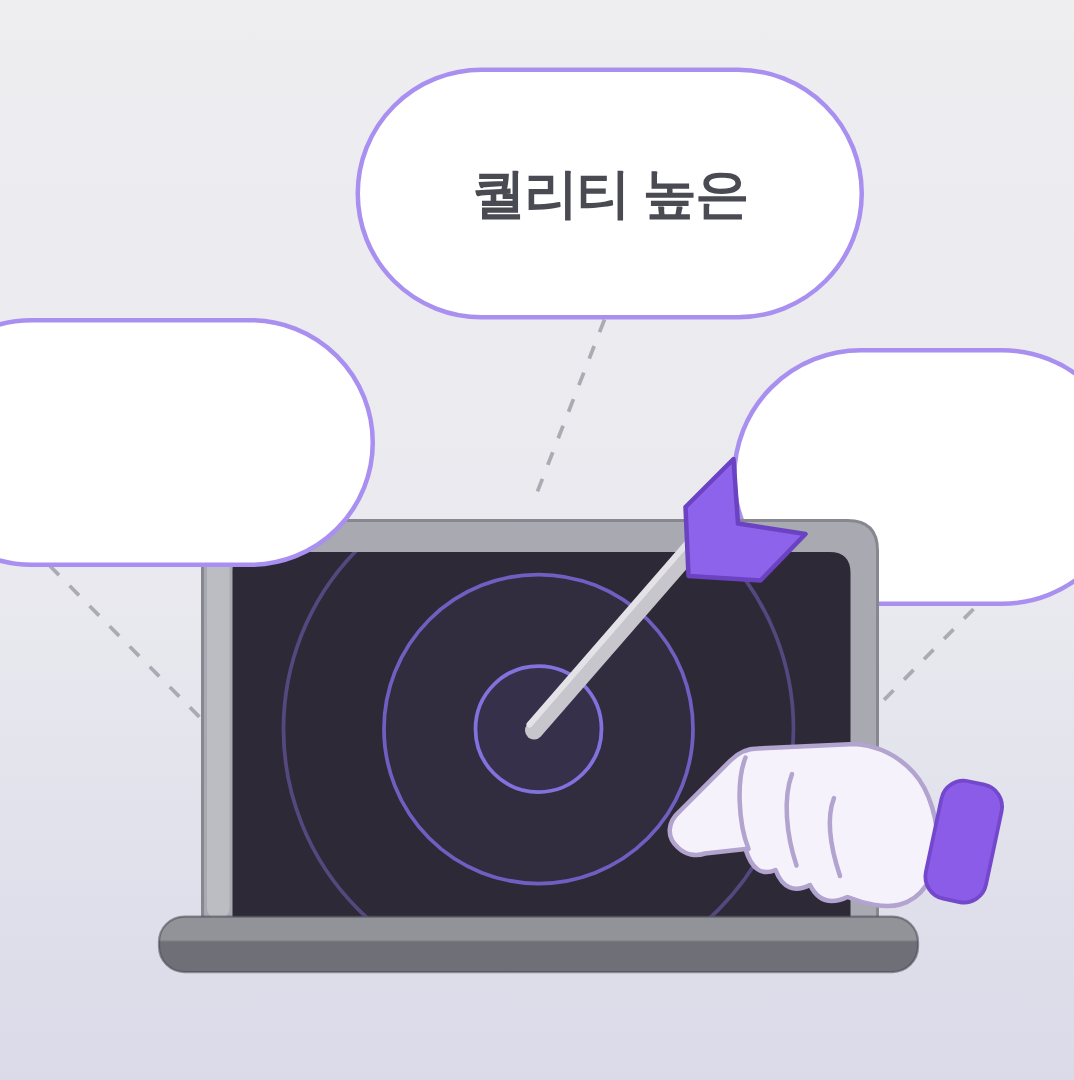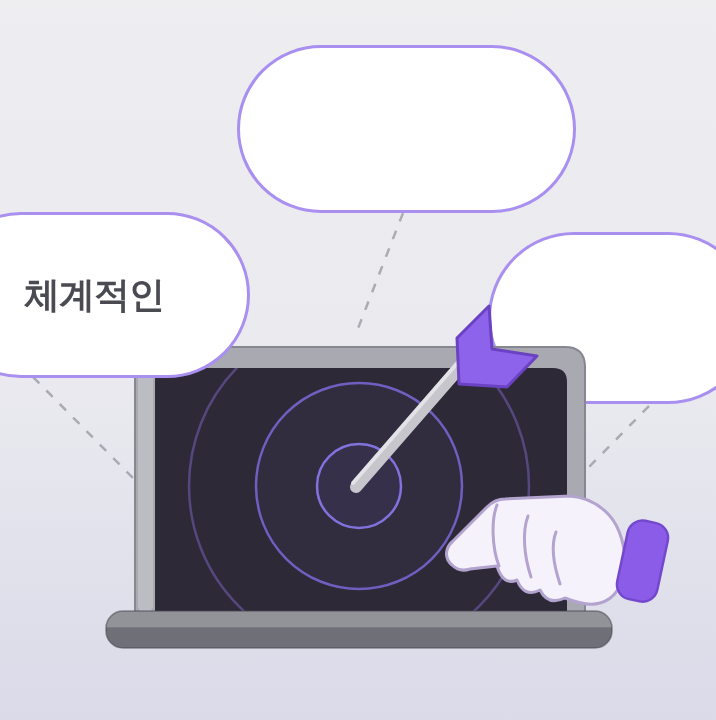--- a/index.html
+++ b/index.html
@@ -89,19 +89,19 @@
       <path d="M 497 505 C 491 520 492 548 499 566" fill="none" stroke="var(--hand-outline,#b2a3cf)" stroke-width="3" stroke-linecap="round"></path>
       <path d="M 528 516 C 522 532 524 556 531 577" fill="none" stroke="var(--hand-outline,#b2a3cf)" stroke-width="3" stroke-linecap="round"></path>
       <path d="M 556 532 C 551 545 553 563 560 584" fill="none" stroke="var(--hand-outline,#b2a3cf)" stroke-width="3" stroke-linecap="round"></path>
       <g transform="rotate(12 642 561)">
         <rect x="622" y="521" width="41" height="80" rx="15" fill="var(--cuff-fill,#8a5ce8)" stroke="var(--cuff-outline,#7448cc)" stroke-width="2.5"></rect>
       </g>
     </g>
   </svg>
 
   <div class="bubble bubble-top">
+    <span>퀄리티 높은</span>
   </div>
 
   <div class="bubble bubble-left">
-    <span>체계적인</span>
   </div>
 
 </div>
 
 </body></html>

